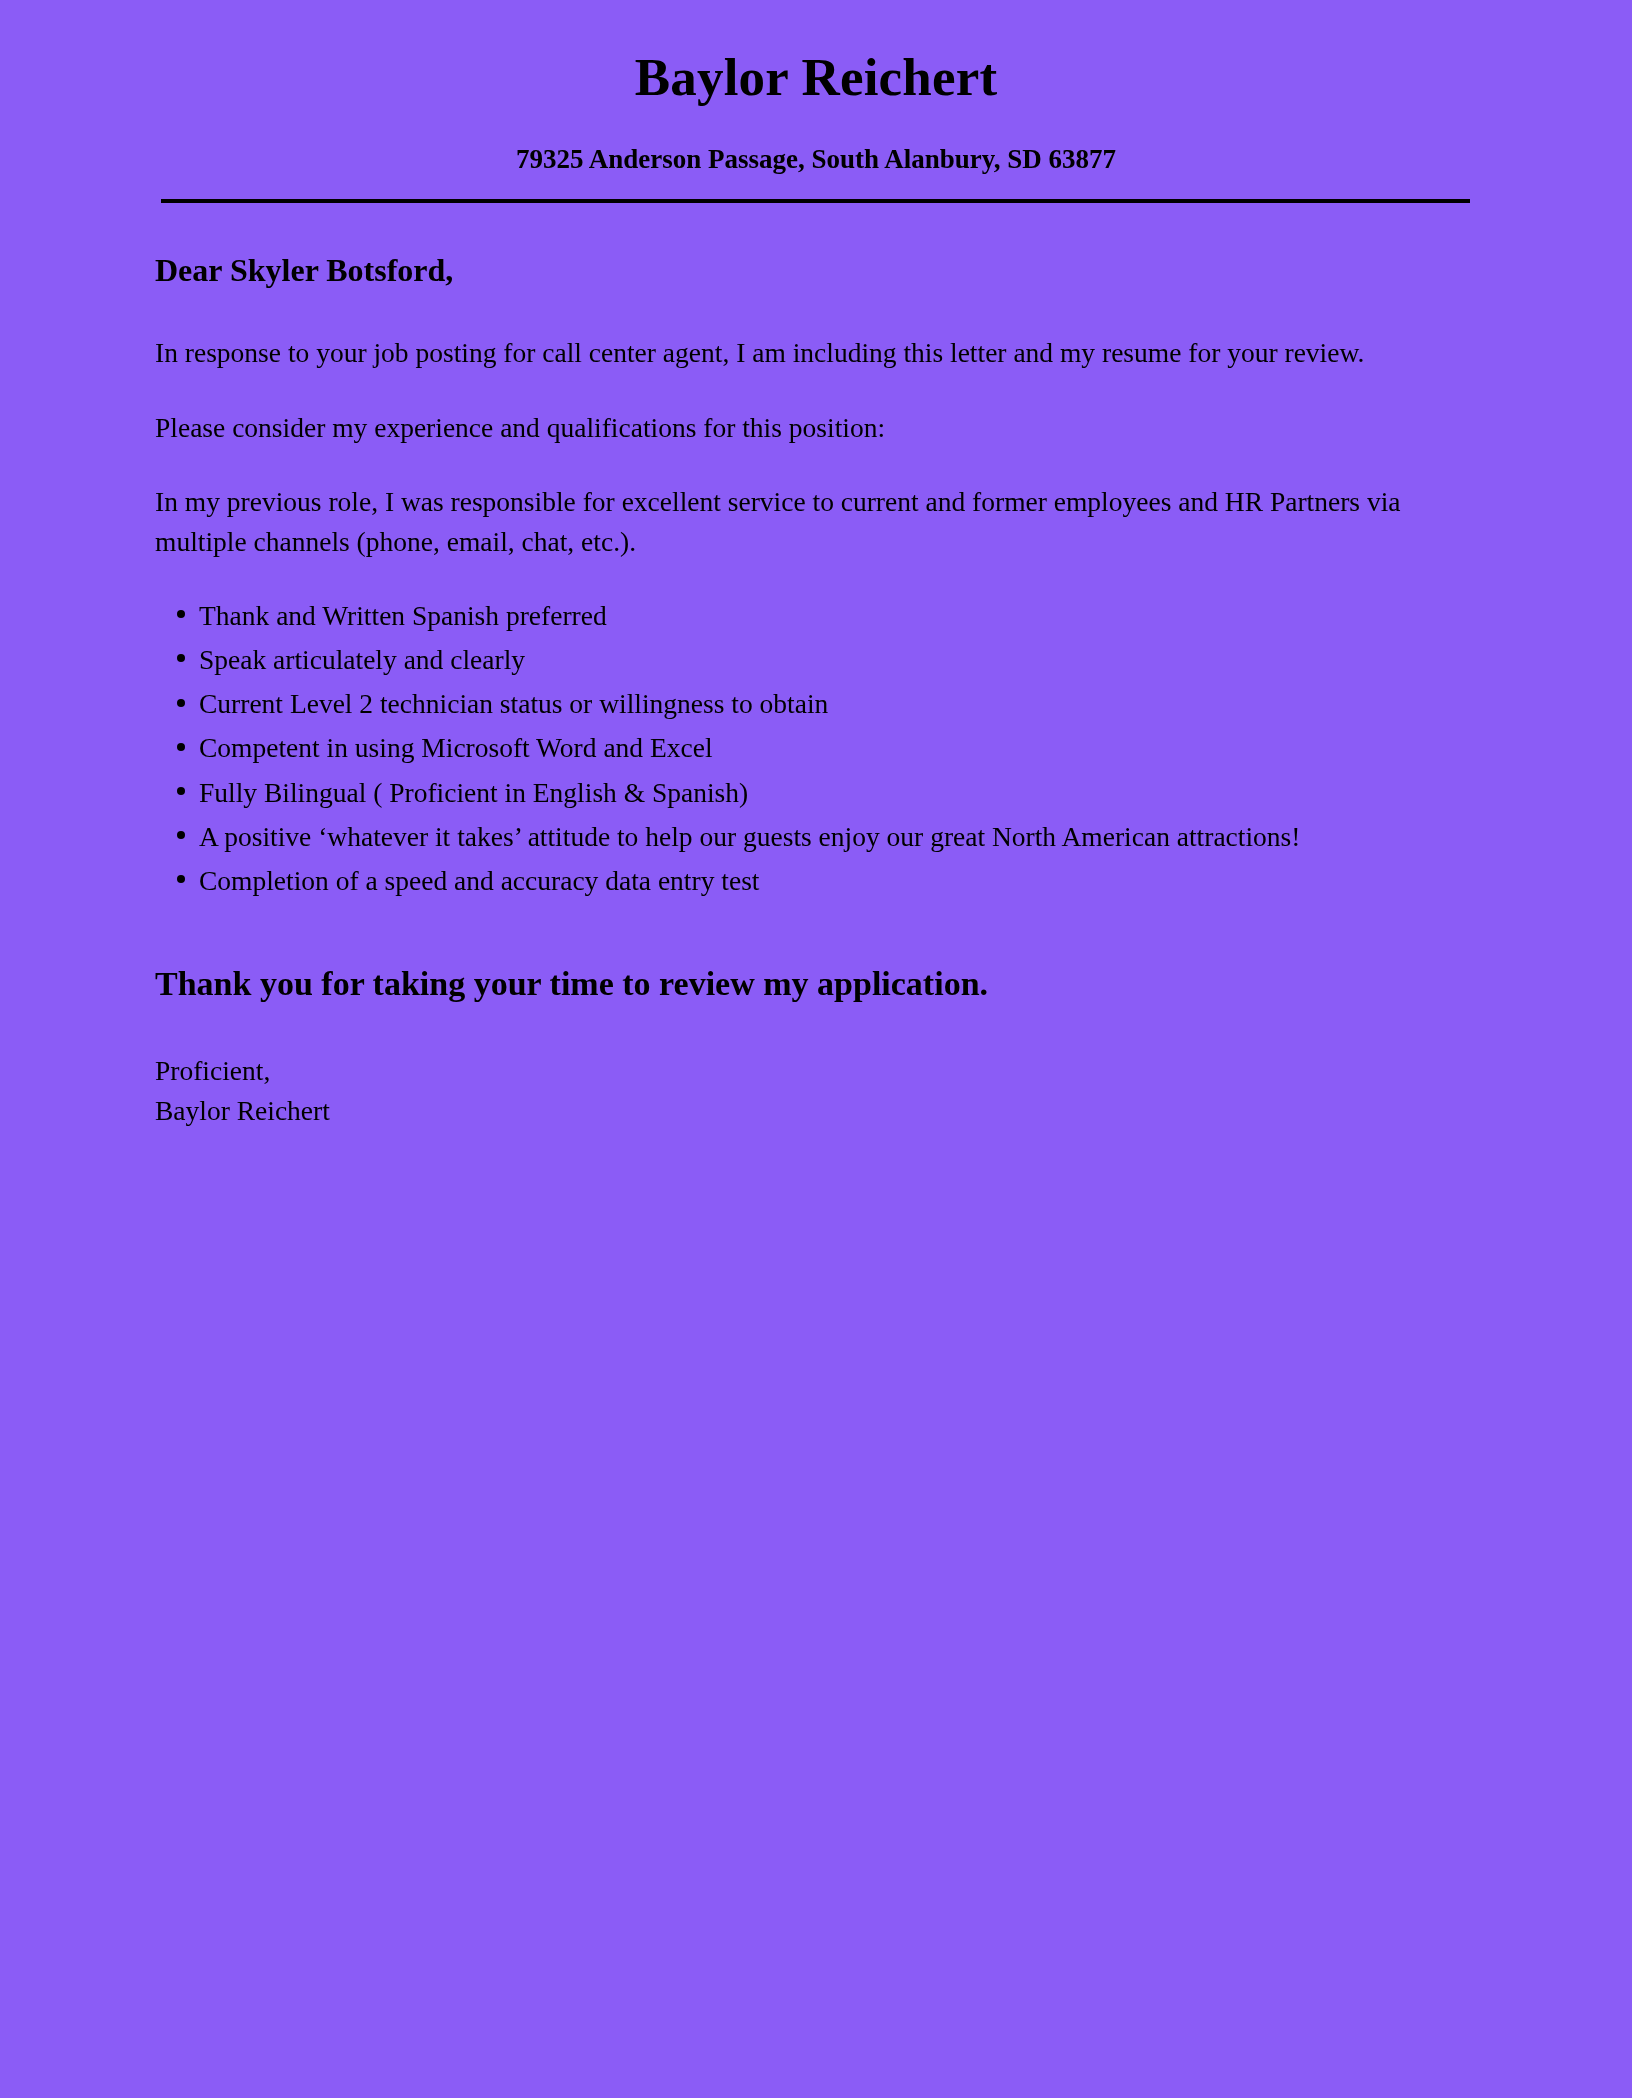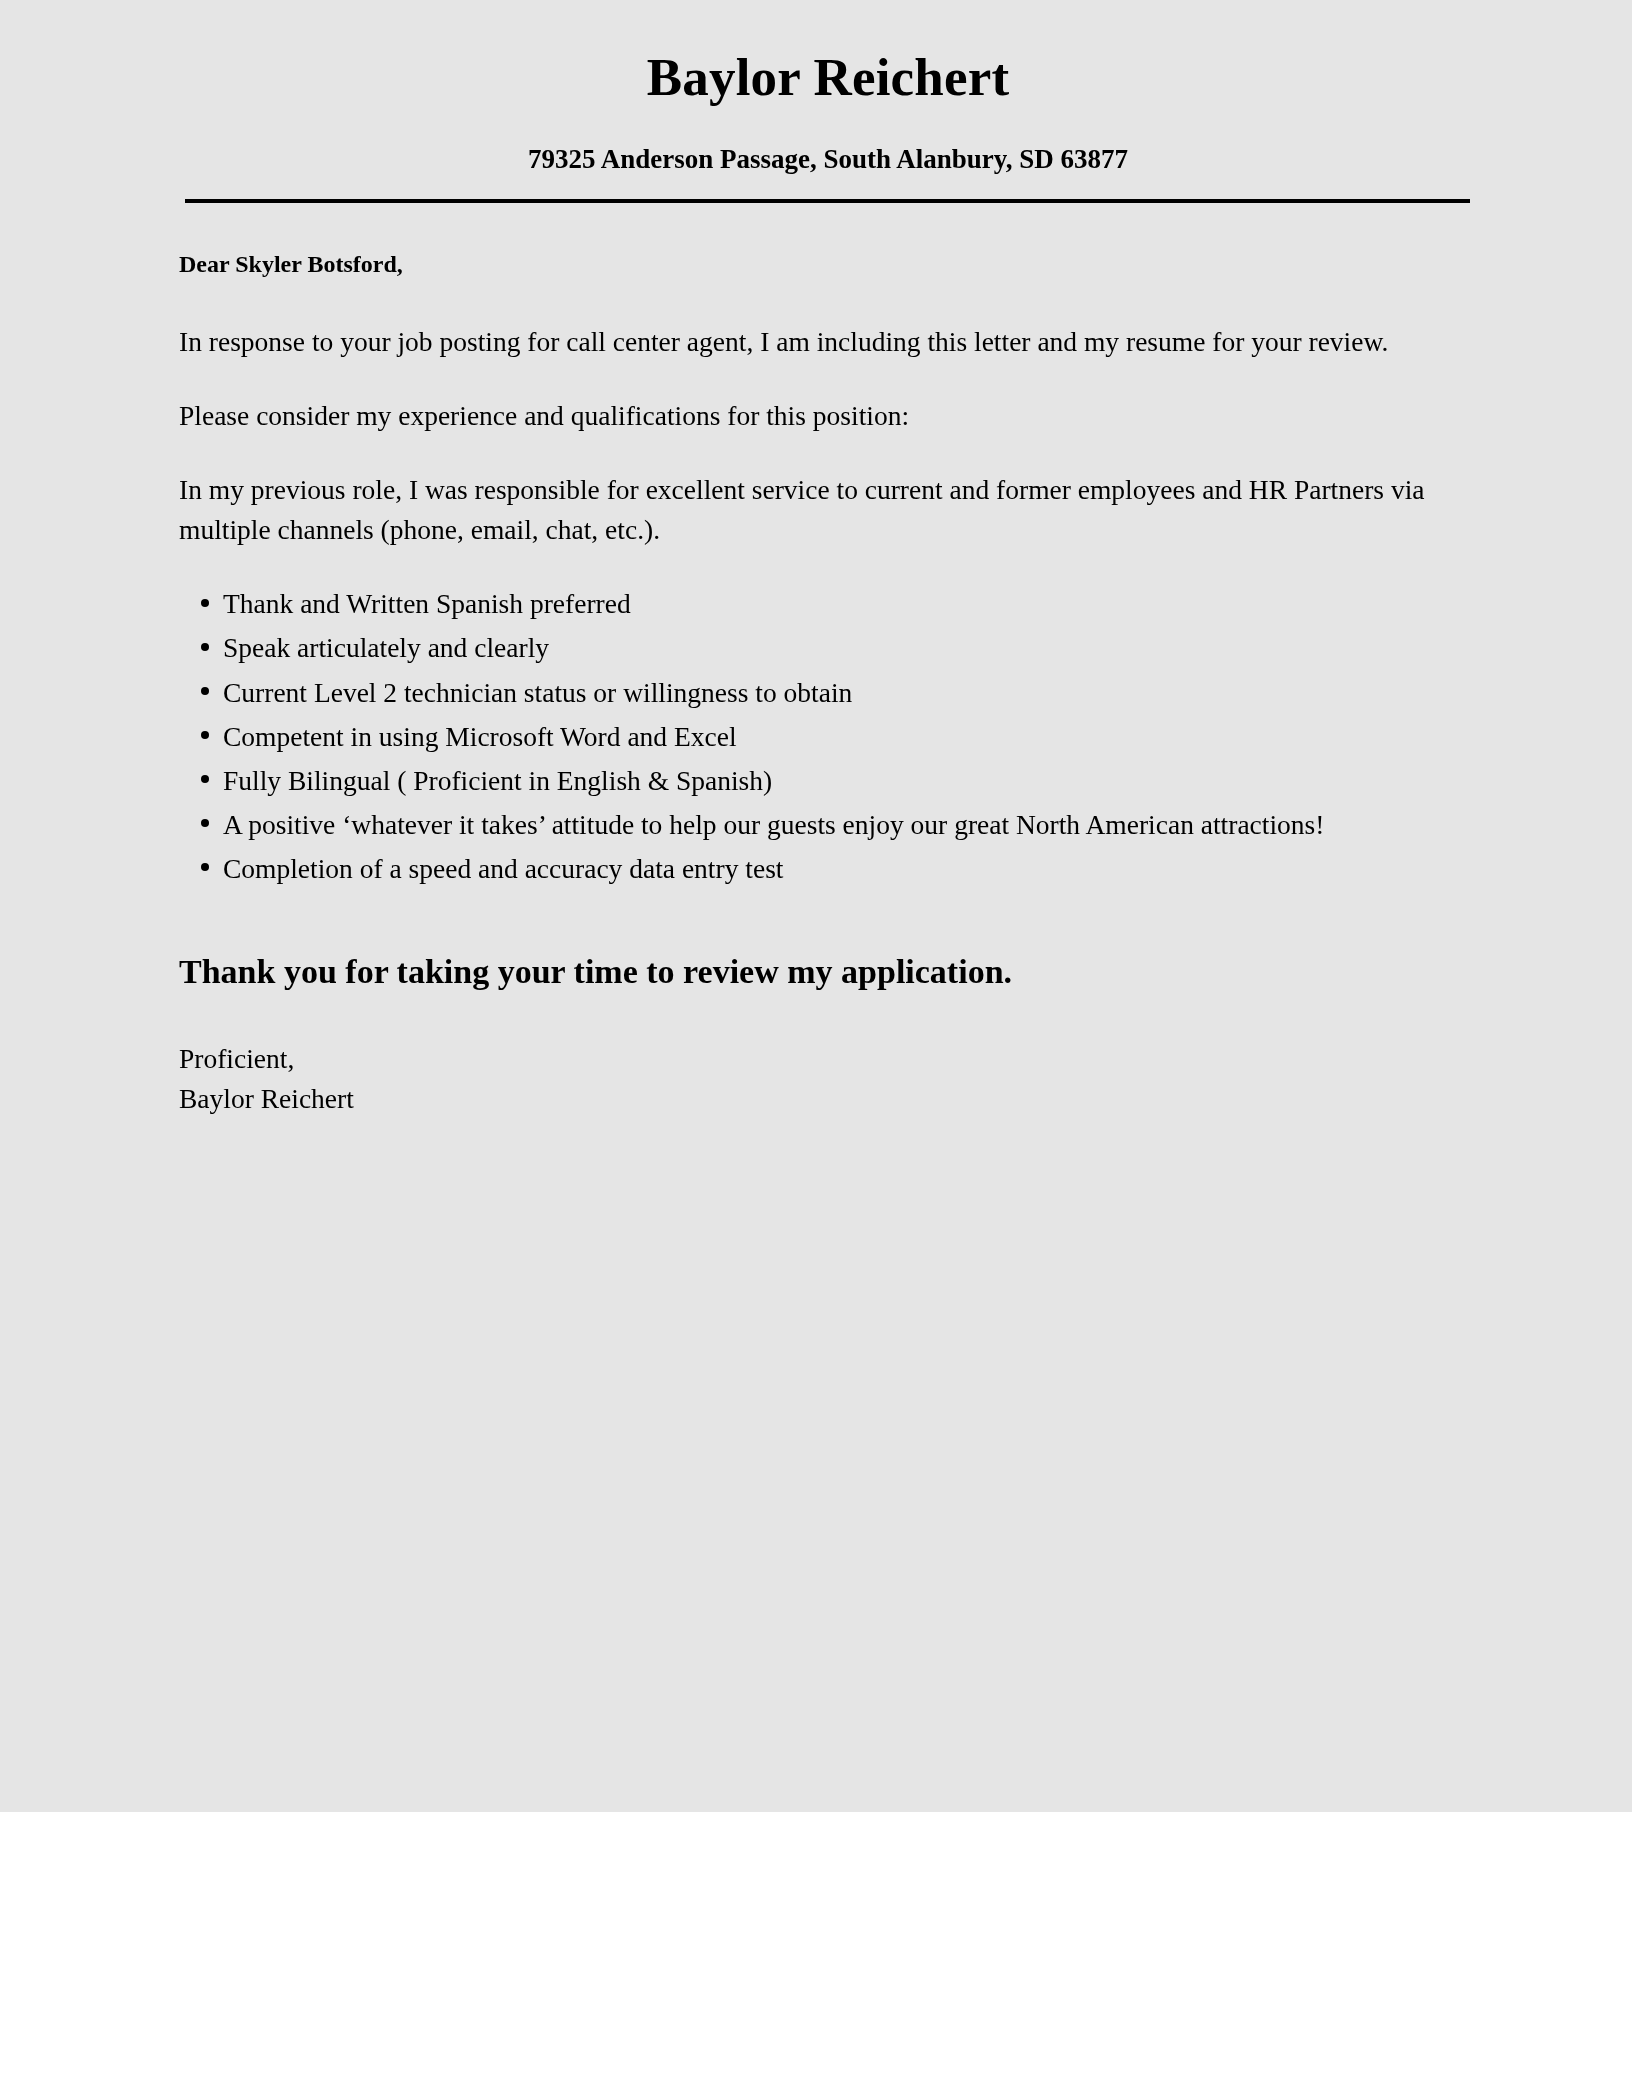--- a/index.html
+++ b/index.html
@@ -11,24 +11,23 @@
     width: 1632px;
     height: 2098px;
     font-family: "Liberation Serif", "DejaVu Serif", serif;
     color: #000000;
     overflow: hidden;
   }
 
   .page {
     position: relative;
     width: 1632px;
-    height: 1812px;
-    background: #e5e5e5;
+    height: 2098px;
+    background: #8b5cf6;
     box-sizing: border-box;
-    padding-left: 24px;
   }
 
   
   .letterhead {
     padding-top: 48px;
   }
   .letterhead-name {
     text-align: center;
     font-size: 53px;
     font-weight: bold;
@@ -51,21 +50,21 @@
   
   .letter-body {
     margin: 0 200px 0 155px;
     padding-top: 44px;
     font-size: 27.5px;
     line-height: 1.46;
   }
 
   .salutation {
     font-weight: bold;
-    font-size: 24px;
+    font-size: 32px;
     margin: 0 0 40px 0;
   }
 
   .para {
     margin: 0 0 34px 0;
     text-align: left;
   }
 
   .quals-list {
     list-style: none;

